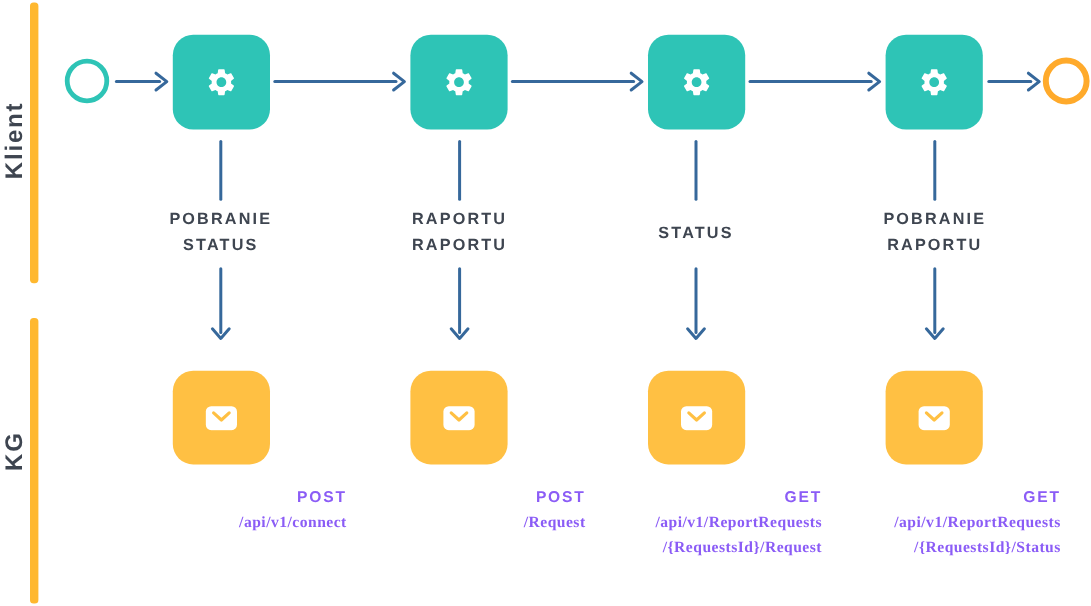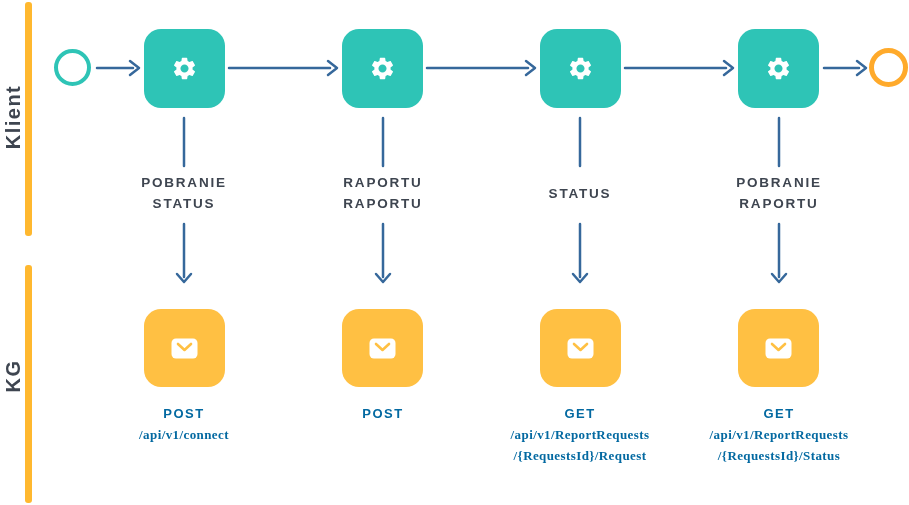--- a/index.html
+++ b/index.html
@@ -98,22 +98,23 @@
     position: absolute;
     top: 403px;
     width: 210px;
     text-align: center;
   }
   .api-label span {
     display: block;
     font-size: 13px;
     font-weight: bold;
     line-height: 21px;
-    color: #0369a1;
+    color: #8b5cf6;
     white-space: nowrap;
+    text-align: right;
   }
   .api-label .method { letter-spacing: 1.5px; }
   .api-label .path { letter-spacing: 0.4px; font-family: Liberation Serif, serif; }
 </style>
 </head>
 <body>
 
 <div class="canvas">
 
   <div class="lane-bar top"></div>
@@ -247,20 +248,21 @@
     <span>POBRANIE</span>
     <span>RAPORTU</span>
   </div>
 
   <div class="api-label" style="left:79px;">
     <span class="method">POST</span>
     <span class="path">/api/v1/connect</span>
   </div>
   <div class="api-label" style="left:278px;">
     <span class="method">POST</span>
+    <span class="path">/Request</span>
   </div>
   <div class="api-label" style="left:475px;">
     <span class="method">GET</span>
     <span class="path">/api/v1/ReportRequests</span>
     <span class="path">/{RequestsId}/Request</span>
   </div>
   <div class="api-label" style="left:674px;">
     <span class="method">GET</span>
     <span class="path">/api/v1/ReportRequests</span>
     <span class="path">/{RequestsId}/Status</span>

